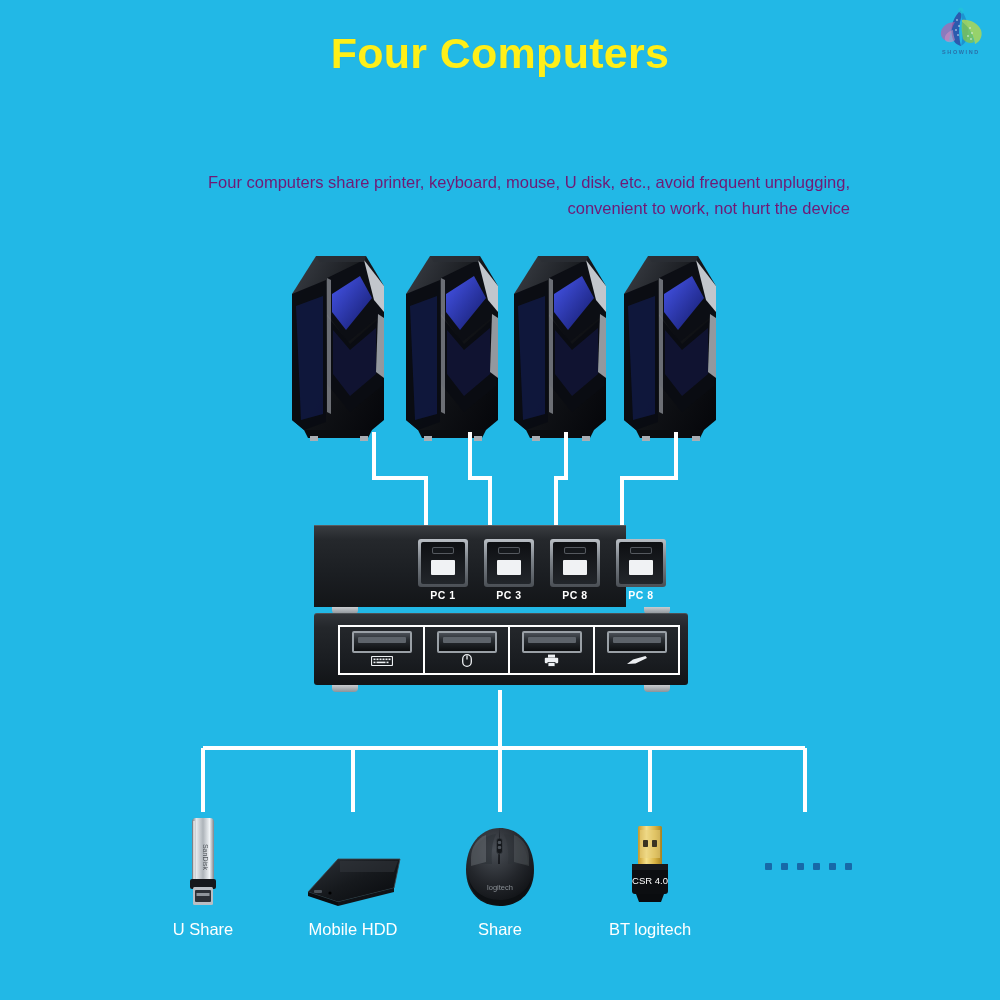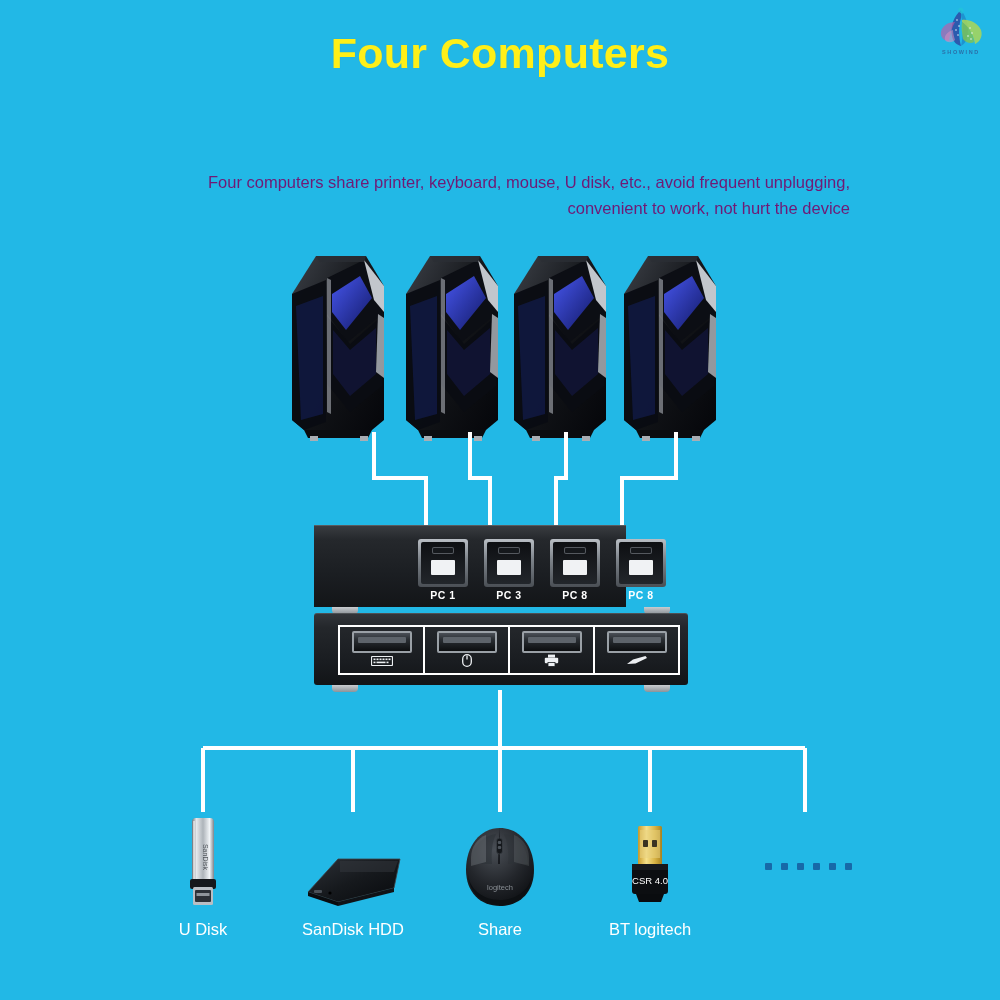--- a/index.html
+++ b/index.html
@@ -398,21 +398,21 @@
           </defs>
           <rect x="11" y="3" width="22" height="68" rx="4" fill="url(#mtl)"></rect>
           <path d="M13 6 L13 68" stroke="#ffffff" stroke-width="1.5" opacity=".7"></path>
           <rect x="9" y="64" width="26" height="10" rx="2" fill="#15181c"></rect>
           <rect x="12" y="72" width="20" height="18" rx="1.5" fill="#b9bec4"></rect>
           <rect x="14" y="75" width="16" height="12" rx="1" fill="#2c3137"></rect>
           <rect x="15.5" y="78" width="13" height="3" fill="#8f959b"></rect>
           <text x="22" y="42" font-family="Liberation Sans, sans-serif" font-size="7" fill="#3b4046" text-anchor="middle" transform="rotate(90 22 42)" opacity=".85">SanDisk</text>
         </svg>
       </div>
-      <div class="cap">U Disk</div>
+      <div class="cap">U Share</div>
     </div>
 
     <div class="dev" style="left:293px; top:0; width:120px;">
       <div class="art">
         <svg width="118" height="62" viewBox="0 0 118 62">
           <defs>
             <linearGradient id="hdd" x1="0" y1="0" x2="1" y2="1">
               <stop offset="0" stop-color="#2c3036"></stop>
                 <stop offset=".5" stop-color="#16191d"></stop>
                 <stop offset="1" stop-color="#080a0d"></stop>
@@ -420,21 +420,21 @@
           </defs>
           <path d="M14 44 L44 11 L106 11 L100 40 L44 54 Z" fill="url(#hdd)"></path>
           <path d="M14 44 L44 11 L106 11 L100 40 L44 54 Z" fill="none" stroke="#3d4248" stroke-width="0.8"></path>
           <path d="M14 44 L44 54 L44 58 L14 48 Z" fill="#0a0c0f"></path>
           <path d="M44 54 L100 40 L100 44 L44 58 Z" fill="#101317"></path>
           <path d="M46 13 L104 13 L100 24 L46 24 Z" fill="#34383e" opacity=".5"></path>
           <rect x="20" y="42" width="8" height="3" rx="1" fill="#4b5158"></rect>
           <circle cx="36" cy="45" r="1.6" fill="#5a6views"></circle>
         </svg>
       </div>
-      <div class="cap">SanDisk HDD</div>
+      <div class="cap">Mobile HDD</div>
     </div>
 
     <div class="dev" style="left:445px; top:0; width:110px;">
       <div class="art">
         <svg width="84" height="88" viewBox="0 0 84 88">
           <defs>
             <radialGradient id="mg" cx=".42" cy=".28" r=".8">
               <stop offset="0" stop-color="#4a4f56"></stop>
                 <stop offset=".55" stop-color="#23262b"></stop>
                 <stop offset="1" stop-color="#0a0c0f"></stop>

